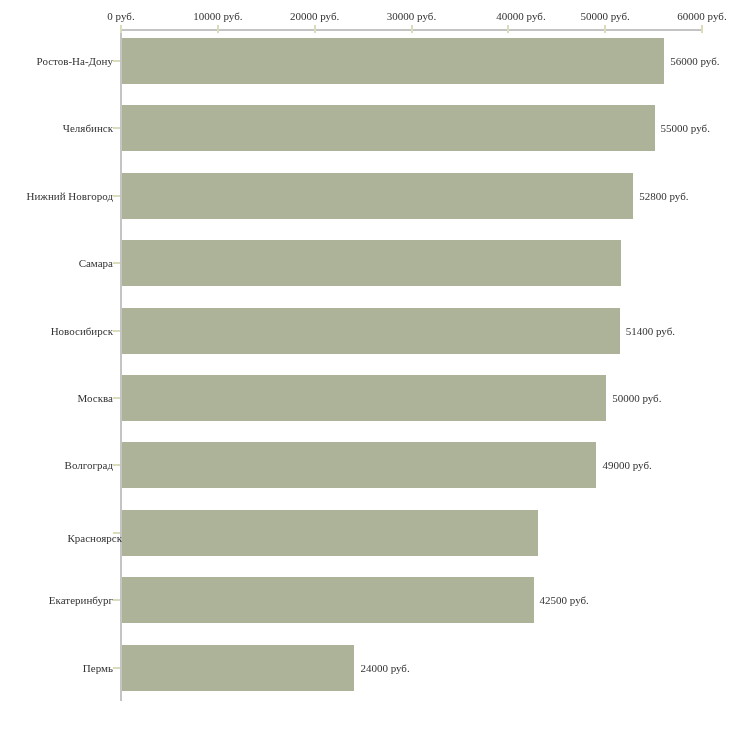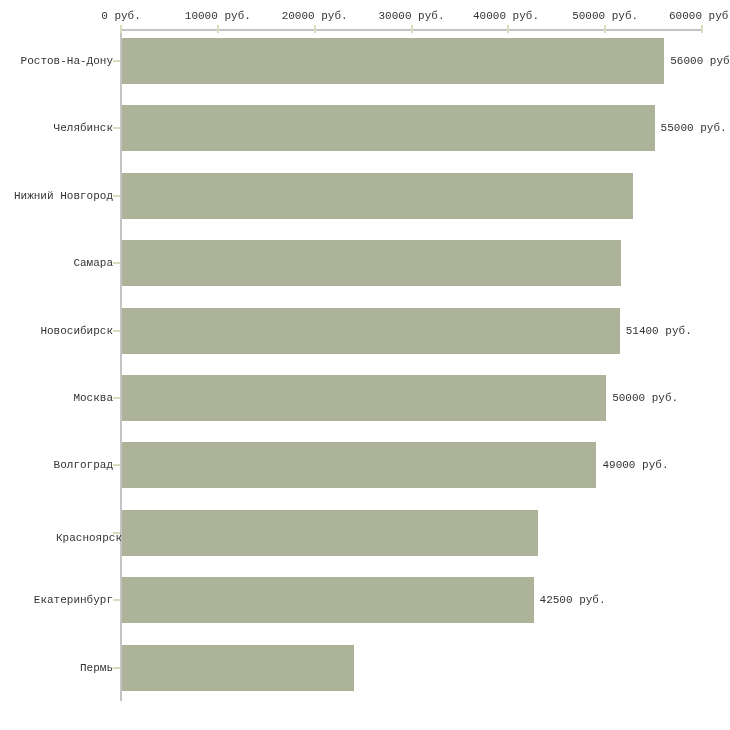--- a/index.html
+++ b/index.html
@@ -5,21 +5,21 @@
   html, body {
     margin: 0;
     padding: 0;
     background: #ffffff;
   }
   #chart {
     position: relative;
     width: 730px;
     height: 730px;
     background: #ffffff;
-    font-family: Liberation Mono, monospace;
+    font-family: Liberation Serif, serif;
     font-size: 11px;
     color: #333333;
     overflow: hidden;
   }
   .x-axis-label {
     position: absolute;
     top: 10px;
     transform: translateX(-50%);
     white-space: nowrap;
   }
@@ -69,36 +69,37 @@
     <div class="axis-line-v" style="left: 120px; top: 29px; height: 672px; background: rgb(196, 196, 196);"></div>
     <div class="x-tick" style="left: 121px; background: rgb(218, 220, 187);"></div>
     <div class="x-axis-label" style="left: 121px;">0 руб.</div>
     <div class="x-tick" style="left: 217.833px; background: rgb(218, 220, 187);"></div>
     <div class="x-axis-label" style="left: 217.833px; text-align: center;">10000 руб.</div>
     <div class="x-tick" style="left: 314.667px; background: rgb(218, 220, 187);"></div>
     <div class="x-axis-label" style="left: 314.667px;">20000 руб.</div>
     <div class="x-tick" style="left: 411.5px; background: rgb(218, 220, 187);"></div>
     <div class="x-axis-label" style="left: 411.5px;">30000 руб.</div>
     <div class="x-tick" style="left: 508.333px; background: rgb(218, 220, 187);"></div>
-    <div class="x-axis-label" style="left: 506px;">40000 руб.</div>
+    <div class="x-axis-label" style="left: 521px;">40000 руб.</div>
     <div class="x-tick" style="left: 605.167px; background: rgb(218, 220, 187);"></div>
     <div class="x-axis-label" style="left: 605.167px;">50000 руб.</div>
     <div class="x-tick" style="left: 702px; background: rgb(218, 220, 187);"></div>
     <div class="x-axis-label" style="left: 702px;">60000 руб.</div>
     <div class="cat-label" style="top: 38px;">Ростов-На-Дону</div>
     <div class="cat-tick" style="left: 113px; top: 60px; background: rgb(218, 220, 187);"></div>
     <div class="bar" style="left: 122px; top: 38px; width: 542.267px; background: rgb(173, 179, 153);"></div>
     <div class="value-label" style="left: 670.267px; top: 38px;">56000 руб.</div>
     <div class="cat-label" style="top: 105.4px;">Челябинск</div>
     <div class="cat-tick" style="left: 113px; top: 127.4px; background: rgb(218, 220, 187);"></div>
     <div class="bar" style="left: 122px; top: 105.4px; width: 532.583px; background: rgb(173, 179, 153);"></div>
     <div class="value-label" style="left: 660.583px; top: 105.4px;">55000 руб.</div>
     <div class="cat-label" style="top: 172.8px;">Нижний Новгород</div>
     <div class="cat-tick" style="left: 113px; top: 194.8px; background: rgb(218, 220, 187);"></div>
     <div class="bar" style="left: 122px; top: 172.8px; width: 511.28px; background: rgb(173, 179, 153);"></div>
+    <div class="value-label" style="left: 639.28px; top: 172.8px;">52800 руб.</div>
     <div class="cat-label" style="top: 240.2px;">Самара</div>
     <div class="cat-tick" style="left: 113px; top: 262.2px; background: rgb(218, 220, 187);"></div>
     <div class="bar" style="left: 122px; top: 240.2px; width: 498.571px; background: rgb(173, 179, 153);"></div>
     <div class="cat-label" style="top: 307.6px;">Новосибирск</div>
     <div class="cat-tick" style="left: 113px; top: 329.6px; background: rgb(218, 220, 187);"></div>
     <div class="bar" style="left: 122px; top: 307.6px; width: 497.723px; background: rgb(173, 179, 153);"></div>
     <div class="value-label" style="left: 625.723px; top: 307.6px;">51400 руб.</div>
     <div class="cat-label" style="top: 375px;">Москва</div>
     <div class="cat-tick" style="left: 113px; top: 397px; background: rgb(218, 220, 187);"></div>
     <div class="bar" style="left: 122px; top: 375px; width: 484.167px; background: rgb(173, 179, 153);"></div>
@@ -110,13 +111,14 @@
     <div class="cat-label" style="top: 515px; margin-left: 9px;">Красноярск</div>
     <div class="cat-tick" style="left: 113px; top: 531.8px; background: rgb(218, 220, 187);"></div>
     <div class="bar" style="left: 122px; top: 509.8px; width: 416.383px; background: rgb(173, 179, 153);"></div>
     <div class="cat-label" style="top: 577.2px;">Екатеринбург</div>
     <div class="cat-tick" style="left: 113px; top: 599.2px; background: rgb(218, 220, 187);"></div>
     <div class="bar" style="left: 122px; top: 577.2px; width: 411.542px; background: rgb(173, 179, 153);"></div>
     <div class="value-label" style="left: 539.542px; top: 577.2px; text-align: right;">42500 руб.</div>
     <div class="cat-label" style="top: 644.6px;">Пермь</div>
     <div class="cat-tick" style="left: 113px; top: 666.6px; background: rgb(218, 220, 187);"></div>
     <div class="bar" style="left: 122px; top: 644.6px; width: 232.4px; background: rgb(173, 179, 153);"></div>
+    <div class="value-label" style="left: 360.4px; top: 644.6px;">24000 руб.</div>
   </div>
 
 </body></html>

